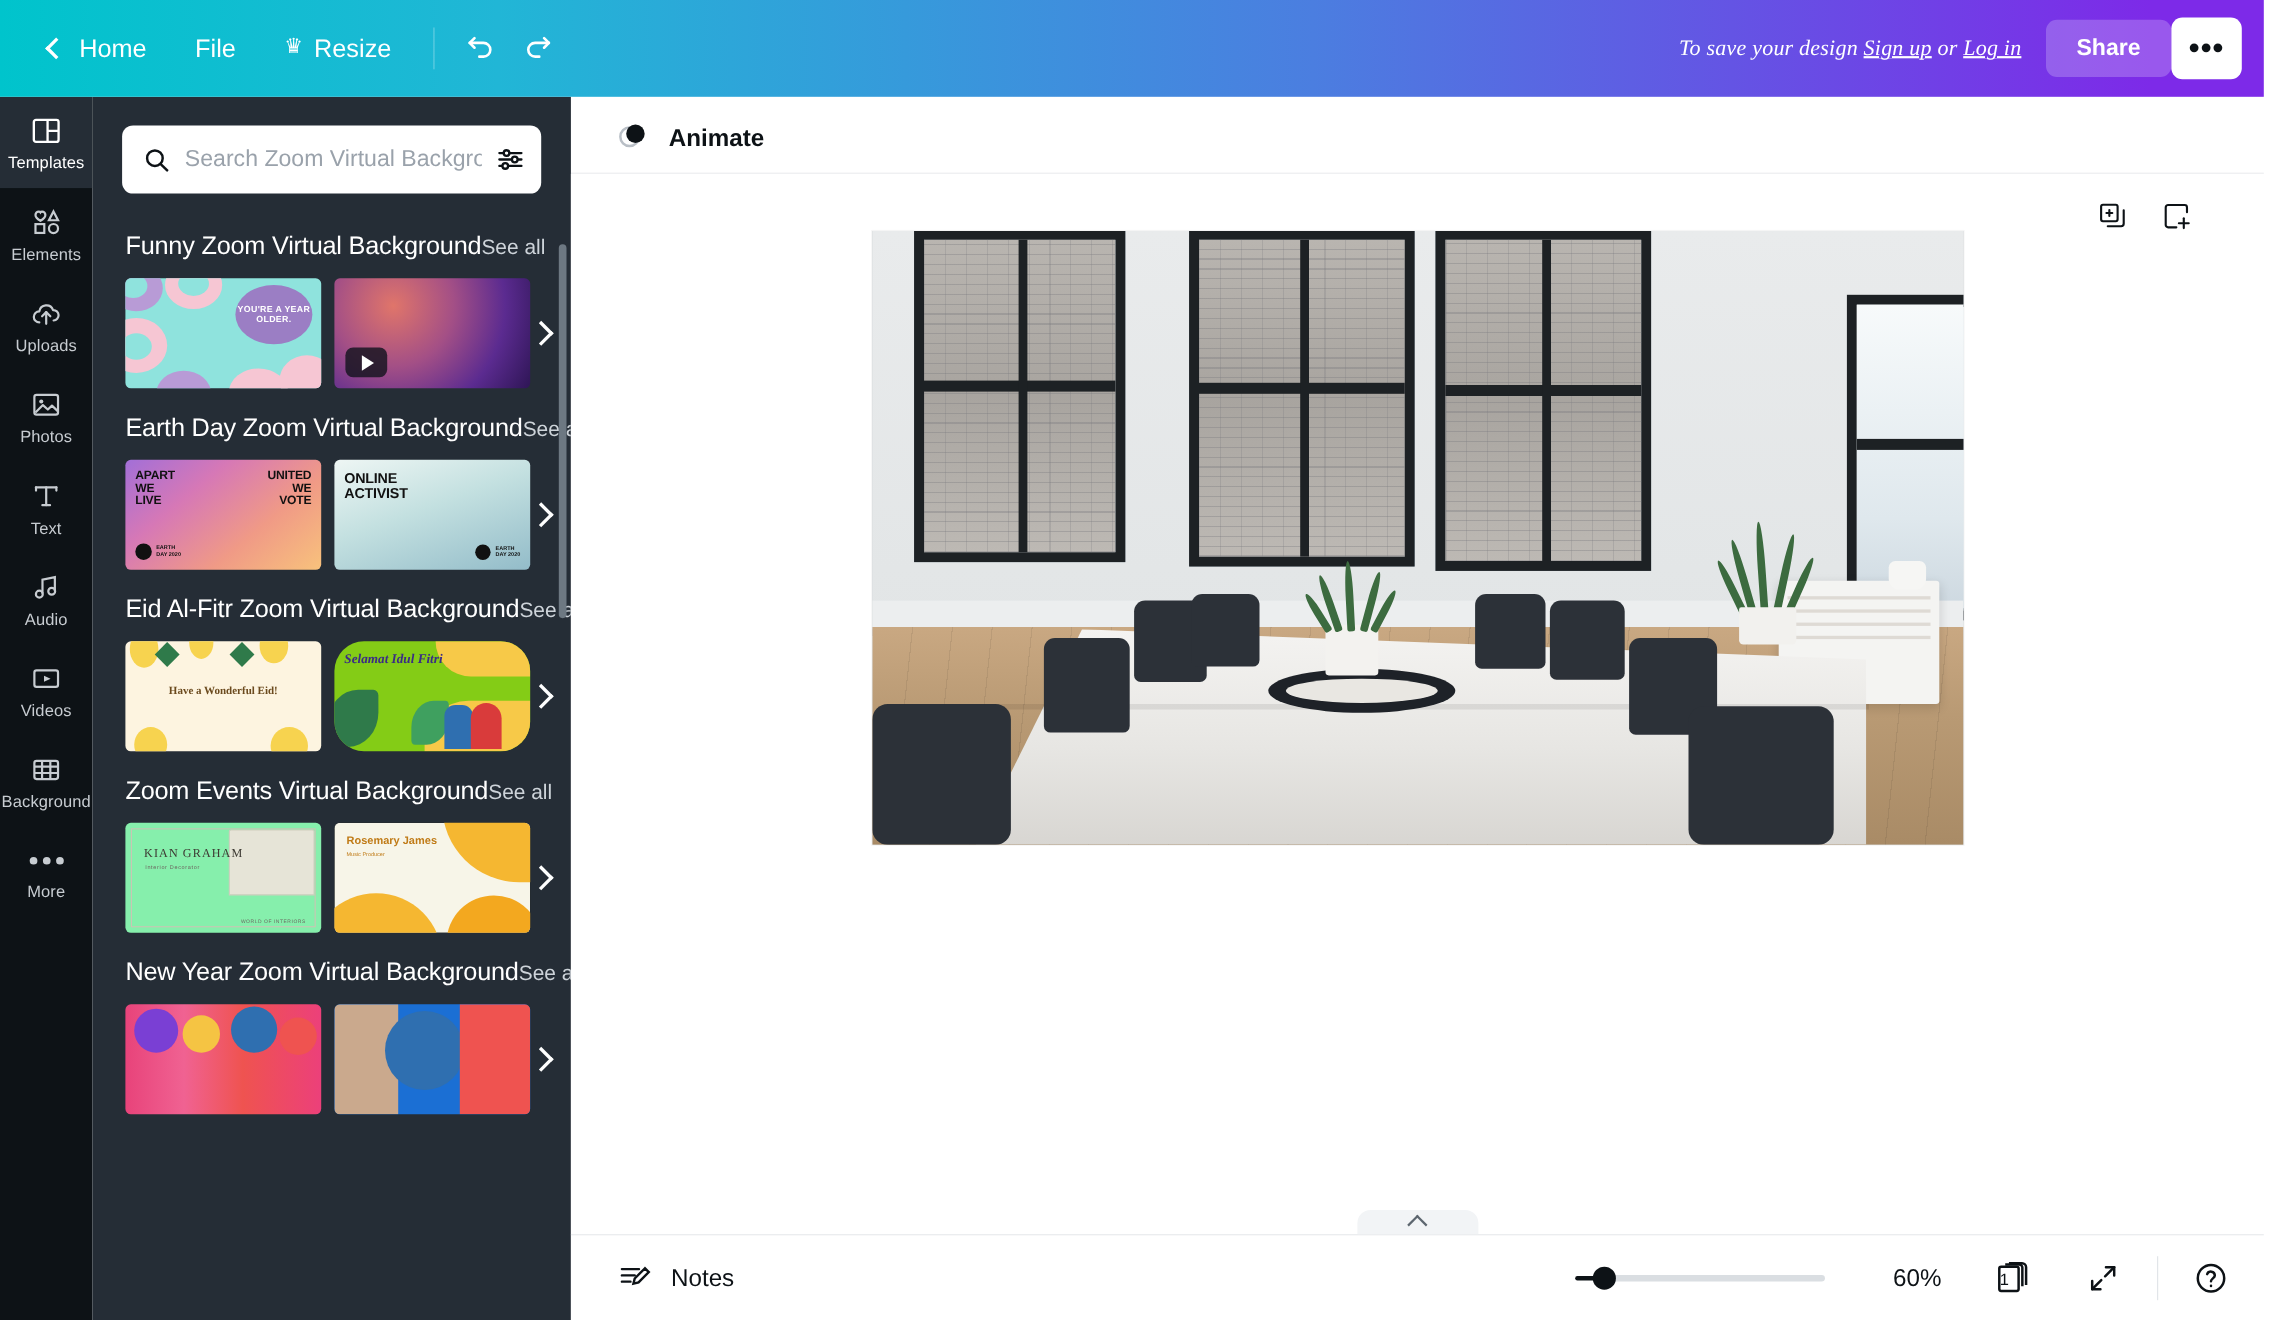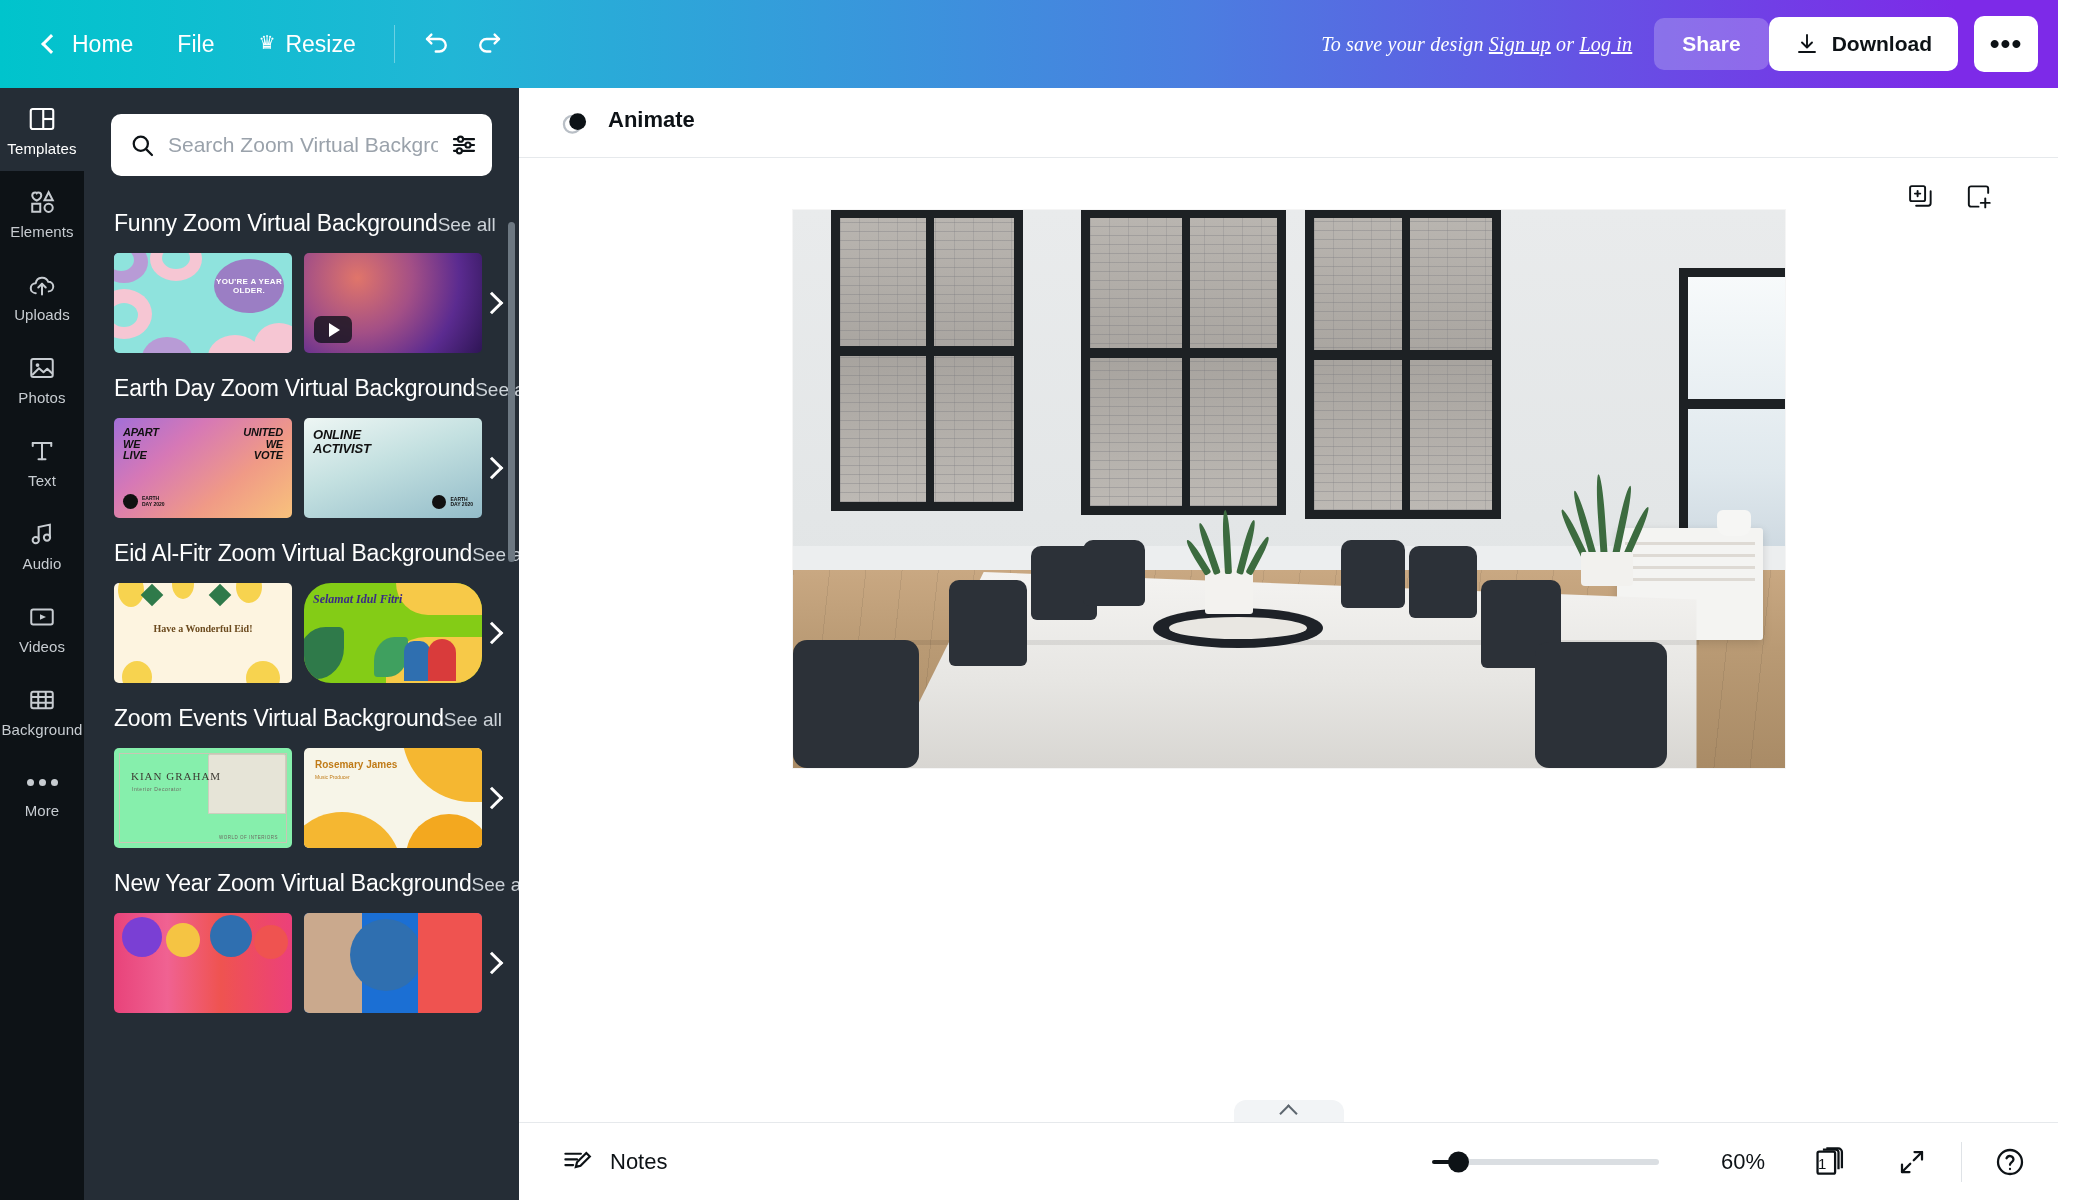--- a/index.html
+++ b/index.html
@@ -132,35 +132,35 @@
     position:absolute; right:8px; top:6px; width:70px; height:54px; border-radius:50%;
     background:#9b7ec4; color:#fff; font-size:8px; font-weight:800; line-height:1.15;
     display:flex; flex-direction:column; align-items:center; justify-content:center;
     text-align:center; letter-spacing:.3px;
   }
   .t-galaxy { background:radial-gradient(circle at 30% 25%,#e0756a 0%,#a34f86 38%,#5b2b90 70%,#2e1555 100%); }
   .t-earth1 { background:linear-gradient(135deg,#b06fd6 0%,#d munch 0%,#e07fae 35%,#f0a07a 70%,#f7c07e 100%); }
   .t-earth1 { background:linear-gradient(140deg,#a26fd8 0%,#d678b6 32%,#f09a86 66%,#f8c27c 100%); }
   .t-earth2 { background:linear-gradient(160deg,#eef6f4 0%,#c3e0e0 45%,#93bcc9 100%); }
   .ed-txt { position:absolute; font-family:"Liberation Sans", sans-serif; font-weight:800;
-    font-size:11px; line-height:1.05; color:#111; letter-spacing:-.2px;font-style:italic; }
+    font-size:11px; line-height:1.05; color:#111; letter-spacing:-.2px; }
   .t-eid1 { background:#fdf4e0; }
   .t-eid2 { background:#84cc16;border-radius:27px; }
   .t-event1 { background:#86efac; }
   .t-event2 { background:#000000;padding-left:21px; }
   .t-ny1 { background:linear-gradient(90deg,#e8437a 0%,#f06292 30%,#ef5350 60%,#ec407a 100%); }
   .t-ny2 { background:#1b6fd4; }
 
   
   .main { flex:1; display:flex; flex-direction:column; min-width:0; background:#fff; }
   .anim-bar {
     height:70px; flex:0 0 70px; display:flex; align-items:center; gap:16px;
     padding-left:28px; border-bottom:1px solid #e6e9ec; background:#fff;
   }
-  .anim-btn { display:flex; align-items:flex-start; gap:17px; padding:8px 12px; border-radius:8px; cursor:pointer; }
+  .anim-btn { display:flex; align-items:flex-end; gap:17px; padding:8px 12px; border-radius:8px; cursor:pointer; }
   .anim-label { font-size:22px; color:#0d1216; font-weight:600; }
 
   .canvas-area {
     flex:1; background:#fff; position:relative; overflow:hidden;
     display:flex; flex-direction:column; align-items:center; padding-top:52px;
   }
   .page-tools {
     position:absolute; right:62px; top:20px; display:flex; gap:22px; z-index:5;
   }
   .ptool { cursor:pointer; width:36px; height:36px; display:flex; align-items:center; justify-content:center; }
@@ -268,28 +268,20 @@
         </svg>
       </div>
     </div>
 
     <div class="tb-right">
       <div class="save-msg">
         <span>To save your design </span><a>Sign up</a><span> or </span><a>Log in</a>
       </div>
       <div class="btn-share">
         <span>Share</span>
-      </div>
-      <div class="btn-download">
-        <svg width="24" height="26" viewBox="0 0 24 24" fill="none" stroke="#0d1216" stroke-width="1.9" stroke-linecap="round" stroke-linejoin="round">
-          <line x1="12" y1="3" x2="12" y2="15"></line>
-            <polyline points="7,10.5 12,15.5 17,10.5"></polyline>
-          <line x1="4" y1="20" x2="20" y2="20"></line>
-        </svg>
-        <span>Download</span>
       </div>
       <div class="btn-more">
         <span>•••</span>
       </div>
     </div>
   </div>
 
   <div class="body">
 
     <div class="rail">

